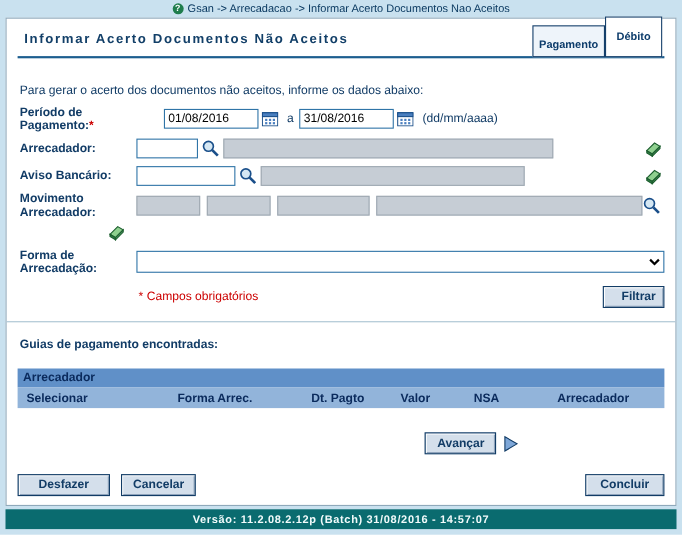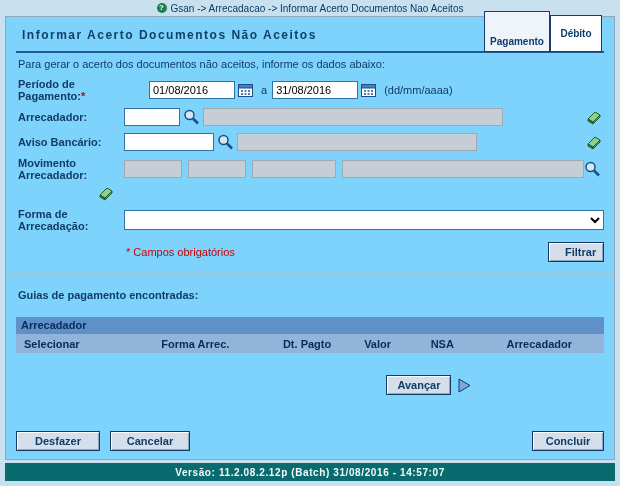--- a/index.html
+++ b/index.html
@@ -17,42 +17,42 @@
   }
   .bc-icon {
     width: 10px; height: 10px; border-radius: 50%; background: #1f7d4d;
     color: #fff; font-size: 8px; line-height: 10px; text-align: center; font-weight: bold;
     display: inline-block;
   }
 
   
   .panel {
     position: absolute; left: 5px; right: 5px; top: 16px; bottom: 26px;
-    background: #7dd3fc; border: 1px solid #8fa9bb; padding: 0 10px 8px 10px;
+    background: #ffffff; border: 1px solid #8fa9bb; padding: 0 10px 8px 10px;
   }
 
   
   .titlebar {
     position: relative; height: 36px; border-bottom: 2px solid #1c5e8f;
     display: flex; align-items: flex-end;
   }
   .page-title {
     font-size: 12px; font-weight: bold; color: #123f68; letter-spacing: 1.5px;
     padding: 0 0 9px 6px;
   }
   .tabs { position: absolute; right: 2px; bottom: -1px; display: flex; align-items: flex-end; }
   .tab {
     border: 1px solid #16406b; background: #fff; font-weight: bold; color: #0d3c6b;
     font-size: 10px; text-align: center; cursor: pointer;
   }
-  .tab.pagamento { width: 66px; padding: 24px 4px 4px 4px; background: #eef4fa; }
+  .tab.pagamento { width: 66px; padding: 12px 4px 4px 4px; background: #eef4fa; }
   .tab.debito  { width: 52px; padding: 12px 4px 12px 4px; background: #ffffff; }
 
   
-  .instruction { font-size: 11px; color: #123c66; margin: 5px 0 8px 2px; }
+  .instruction { font-size: 11px; color: #123c66; margin: 23px 0 8px 2px; }
   .form-row { display: flex; align-items: center; margin: 5px 0; min-height: 20px; }
   .label {
     width: 108px; min-width: 108px; font-size: 11px; font-weight: bold; color: #123c66;
     line-height: 12px; padding-left: 2px;
   }
   .req { color: #cc0000; font-weight: bold; }
   input[type="text"] {
     height: 18px; border: 1px solid #2f74a7; background: #fff; font-size: 11px;
     font-family: "Liberation Sans", sans-serif; color: #000; padding: 0 3px;
   }
@@ -100,21 +100,21 @@
   .th.c4 { width: 11%; }
   .th.c5 { width: 22%; }
 
   .avancar-row { display: flex; align-items: center; margin-top: 22px; margin-left: 63%; gap: 4px; }
 
   .bottom-actions {
     position: absolute; left: 10px; right: 10px; bottom: 8px;
     display: flex; align-items: center; gap: 10px;
   }
   .btn-desfazer { width: 84px; }
-  .btn-cancelar { width: 80px; }
+  .btn-cancelar { width: 68px; }
   .btn-concluir { width: 72px; margin-left: auto; }
 
   
   .footer {
     position: absolute; left: 5px; right: 5px; bottom: 5px; height: 18px;
     background: #0a6b6f; color: #f2fbfb; font-size: 10px; font-weight: bold;
     letter-spacing: 0.6px; display: flex; align-items: center; justify-content: center;
   }
 </style>
 </head>

